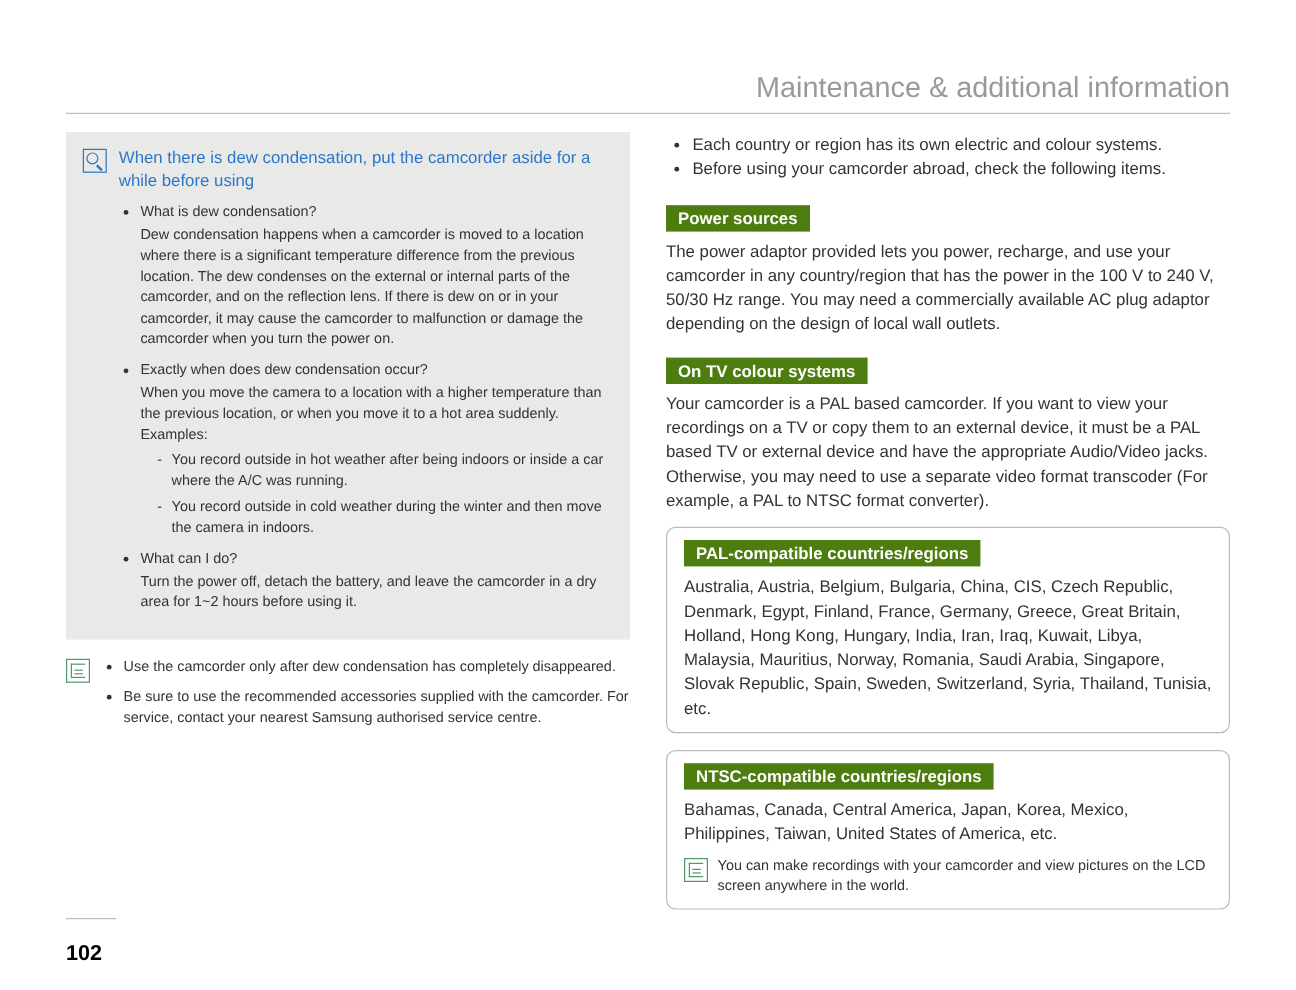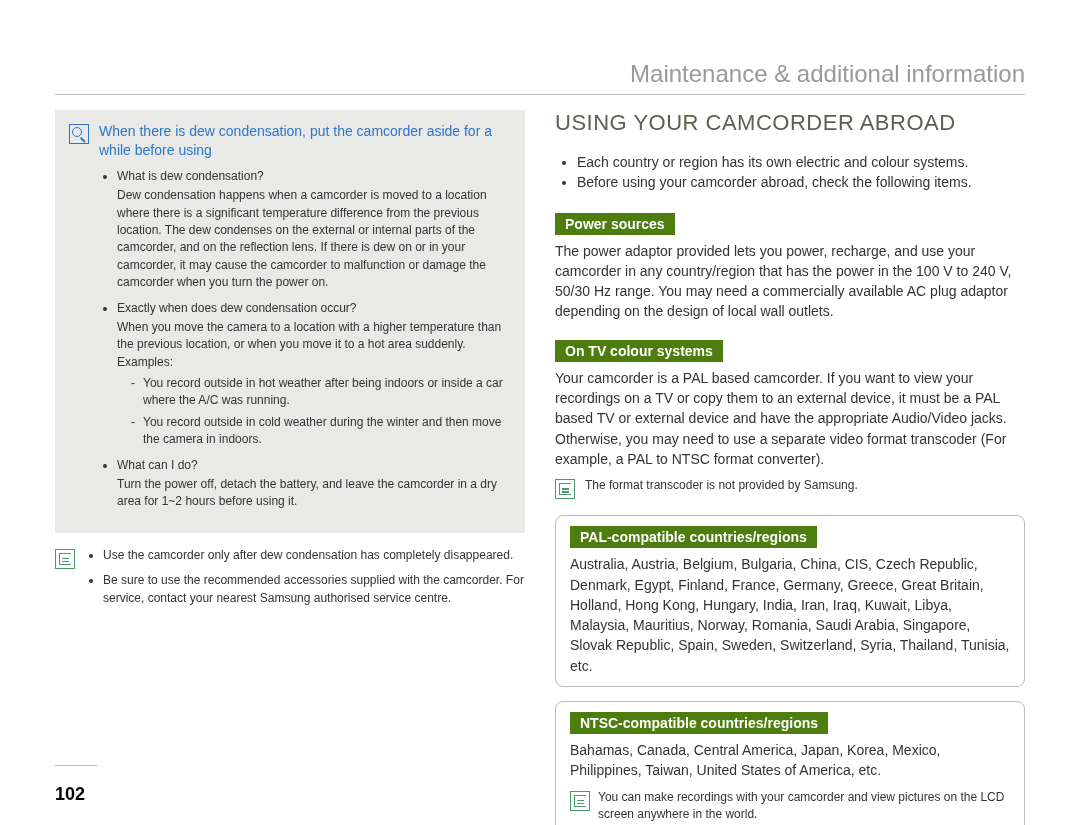--- a/index.html
+++ b/index.html
@@ -250,37 +250,32 @@
         <ul class="bullets" style="flex:1">
           <li>Use the camcorder only after dew condensation has completely disappeared.</li>
           <li>Be sure to use the recommended accessories supplied with the camcorder. For service, contact your nearest Samsung authorised service centre.</li>
         </ul>
       </div>
 
     </div>
 
     <div class="col">
 
-      <h2 class="section-title">USING YOUR CAMCORDER ABROAD</h2>
 
       <ul class="right-bullets">
         <li>Each country or region has its own electric and colour systems.</li>
         <li>Before using your camcorder abroad, check the following items.</li>
       </ul>
 
       <div class="tag">Power sources</div>
       <p class="body-text">The power adaptor provided lets you power, recharge, and use your camcorder in any country/region that has the power in the 100 V to 240 V, 50/30 Hz range. You may need a commercially available AC plug adaptor depending on the design of local wall outlets.</p>
 
       <div class="tag">On TV colour systems</div>
       <p class="body-text">Your camcorder is a PAL based camcorder. If you want to view your recordings on a TV or copy them to an external device, it must be a PAL based TV or external device and have the appropriate Audio/Video jacks. Otherwise, you may need to use a separate video format transcoder (For example, a PAL to NTSC format converter).</p>
 
-      <div class="note-row" style="margin-top:-4px;margin-bottom:16px">
-        <span class="icon-note"></span>
-        <div class="small-note">The format transcoder is not provided by Samsung.</div>
-      </div>
 
       <div class="outlined-box">
         <div class="tag">PAL-compatible countries/regions</div>
         <p class="body-text" style="margin-bottom:0">Australia, Austria, Belgium, Bulgaria, China, CIS, Czech Republic, Denmark, Egypt, Finland, France, Germany, Greece, Great Britain, Holland, Hong Kong, Hungary, India, Iran, Iraq, Kuwait, Libya, Malaysia, Mauritius, Norway, Romania, Saudi Arabia, Singapore, Slovak Republic, Spain, Sweden, Switzerland, Syria, Thailand, Tunisia, etc.</p>
       </div>
 
       <div class="outlined-box">
         <div class="tag">NTSC-compatible countries/regions</div>
         <p class="body-text" style="margin-bottom:0">Bahamas, Canada, Central America, Japan, Korea, Mexico, Philippines, Taiwan, United States of America, etc.</p>
         <div class="note-row-in-outline">

